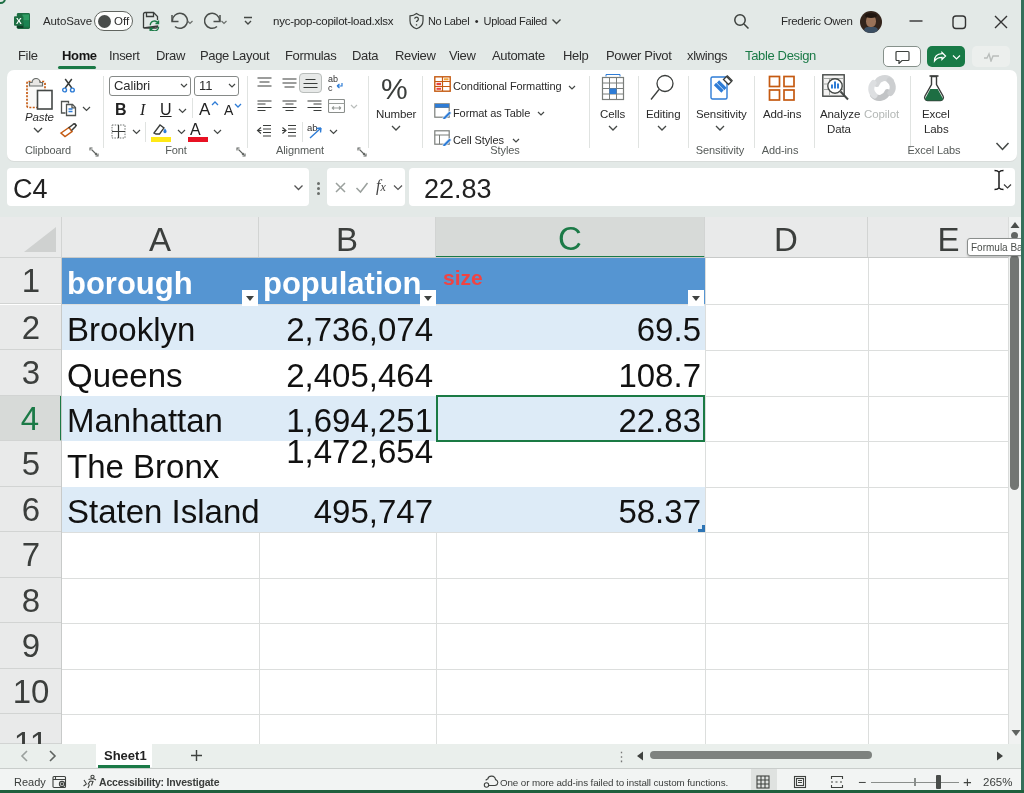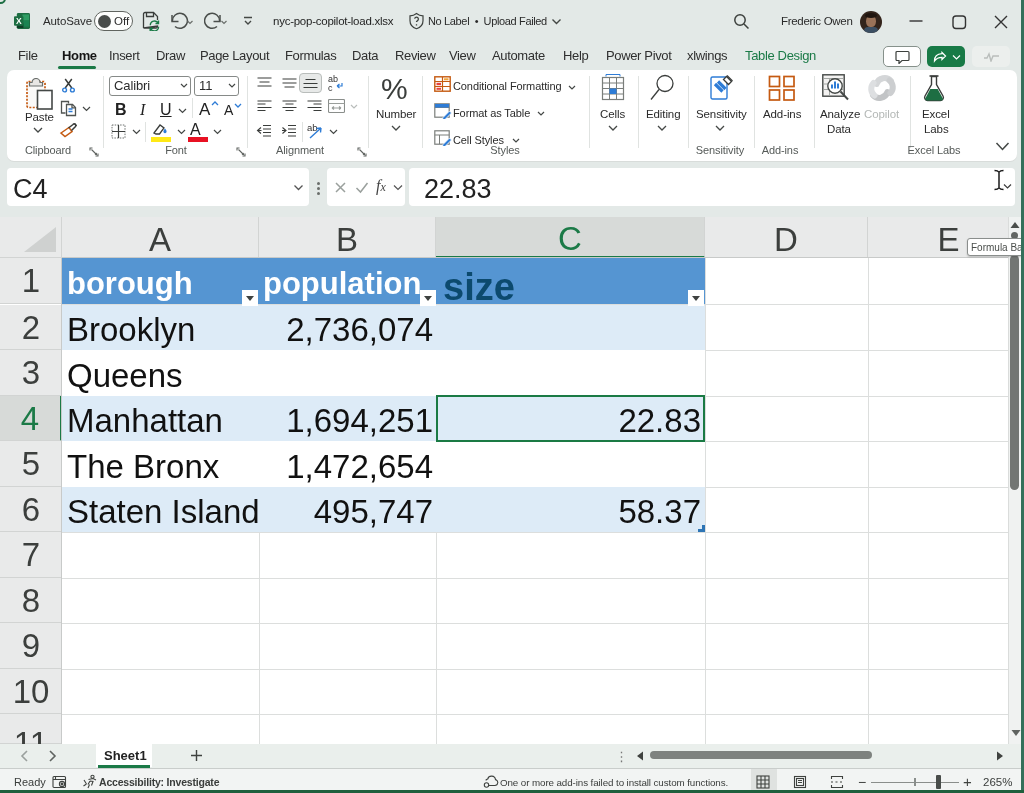--- a/index.html
+++ b/index.html
@@ -152,21 +152,21 @@
   </div>
 
   <div class="abs" id="ribbon"></div>
   <div class="abs" id="ribbonitems" style="left:0;top:70px;width:1024px;height:91px;">
 
     <svg class="abs" style="left:26px;top:8px" width="27" height="37" viewBox="0 0 27 37">
       <rect x="1" y="3.5" width="18" height="26" rx="1.5" fill="#faf9f8" stroke="#c55a11" stroke-width="1.7" stroke-dasharray="2 1.4"></rect>
       <path d="M6 4.5 a4 4 0 0 1 8 0 h2.5 v3.5 H3.5 V4.5 Z" fill="#e8e6e4" stroke="#6b6f6c" stroke-width="1.2"></path>
       <rect x="11.5" y="12.5" width="14.5" height="18.5" fill="#fff" stroke="#444846" stroke-width="1.6"></rect>
     </svg>
-    <span class="abs rbtxt" style="left:25px;top:41px;">Paste</span>
+    <span class="abs rbtxt" style="left:25px;top:41px;font-style:italic;">Paste</span>
     <svg class="abs" style="left:33px;top:57px" width="10" height="7" viewBox="0 0 10 7" fill="none" stroke="#444846" stroke-width="1.3">
         <path d="M1 1 l4 4 4-4"></path>
       </svg>
     <svg class="abs" style="left:62px;top:8px" width="13" height="15" viewBox="0 0 13 15">
       <path d="M3.2 1 L9.8 10 M9.8 1 L3.2 10" stroke="#3a3d3b" stroke-width="1.5" fill="none"></path>
       <circle cx="2.6" cy="12" r="1.9" fill="none" stroke="#2e7cd6" stroke-width="1.4"></circle>
       <circle cx="10.4" cy="12" r="1.9" fill="none" stroke="#2e7cd6" stroke-width="1.4"></circle>
     </svg>
     <svg class="abs" style="left:60px;top:30px" width="17" height="17" viewBox="0 0 17 17" fill="none" stroke="#505452" stroke-width="1.3">
       <path d="M1.5 3.5 v-2 h7 v2 M1.5 3 v10 h4"></path>
@@ -486,40 +486,43 @@
 
     <div class="abs" style="left:62px;top:41px;width:643px;height:46px;background:#5595d2;"></div>
     <div class="abs" style="left:62px;top:88px;width:643px;height:45px;background:#ddebf7;"></div>
     <div class="abs" style="left:62px;top:133px;width:643px;height:46px;background:#ffffff;"></div>
     <div class="abs" style="left:62px;top:224px;width:643px;height:46px;background:#ffffff;"></div>
     <div class="abs" style="left:62px;top:179px;width:643px;height:45px;background:#ddebf7;"></div>
     <div class="abs" style="left:62px;top:270px;width:643px;height:45px;background:#ddebf7;"></div>
 
     <div class="cell" style="left:67px;top:49px;color:#fff;font-weight:bold;font-size:31px;">borough</div>
     <div class="cell" style="left:263px;top:49px;color:#fff;font-weight:bold;font-size:31px;">population</div>
-    <div class="cell" style="left:443px;top:49px;color:#0c4a6e;font-weight:bold;font-size:38px;">size</div>
+    <div class="cell" style="left:443px;top:49px;color:#ef4444;font-weight:bold;font-size:21px;">size</div>
 
     <div class="abs" style="left:242px;top:73px;width:16px;height:16px;background:#fff;"><svg width="16" height="16">
           <path d="M4 6 h8 l-4 5 z" fill="#3f4240"></path>
         </svg></div>
     <div class="abs" style="left:420px;top:73px;width:16px;height:16px;background:#fff;"><svg width="16" height="16">
           <path d="M4 6 h8 l-4 5 z" fill="#3f4240"></path>
         </svg></div>
     <div class="abs" style="left:688px;top:73px;width:16px;height:16px;background:#fff;"><svg width="16" height="16">
           <path d="M4 6 h8 l-4 5 z" fill="#3f4240"></path>
         </svg></div>
 
     <div class="cell" style="left:67px;top:94px;">Brooklyn</div>
     <div class="cell num" style="left:259px;top:94px;width:174px;">2,736,074</div>
+    <div class="cell num" style="left:436px;top:94px;width:265px;">69.5</div>
     <div class="cell" style="left:67px;top:140px;">Queens</div>
+    <div class="cell num" style="left:259px;top:140px;width:174px;">2,405,464</div>
+    <div class="cell num" style="left:436px;top:140px;width:265px;">108.7</div>
     <div class="cell" style="left:67px;top:185px;">Manhattan</div>
     <div class="cell num" style="left:259px;top:185px;width:174px;">1,694,251</div>
     <div class="cell num" style="left:436px;top:185px;width:265px;">22.83</div>
     <div class="cell" style="left:67px;top:231px;">The Bronx</div>
-    <div class="cell num" style="left:259px;top:231px;width:174px;">1,472,654</div>
+    <div class="cell num" style="left:259px;top:216px;width:174px;">1,472,654</div>
     <div class="cell" style="left:67px;top:276px;">Staten Island</div>
     <div class="cell num" style="left:259px;top:276px;width:174px;">495,747</div>
     <div class="cell num" style="left:436px;top:276px;width:265px;">58.37</div>
 
     <div class="abs" style="left:436px;top:178px;width:269px;height:47px;border:2px solid #1a7a44;"></div>
 
     <div class="abs" style="left:698px;top:308px;width:7px;height:7px;border-right:3px solid #2e75b5;border-bottom:3px solid #2e75b5;"></div>
 
     <div class="abs" style="left:1008px;top:0;width:16px;height:527px;background:#f0f2f1;border-left:1px solid #dadcdb;"></div>
     <svg class="abs" style="left:1010px;top:4px" width="10" height="8" viewBox="0 0 10 8">

